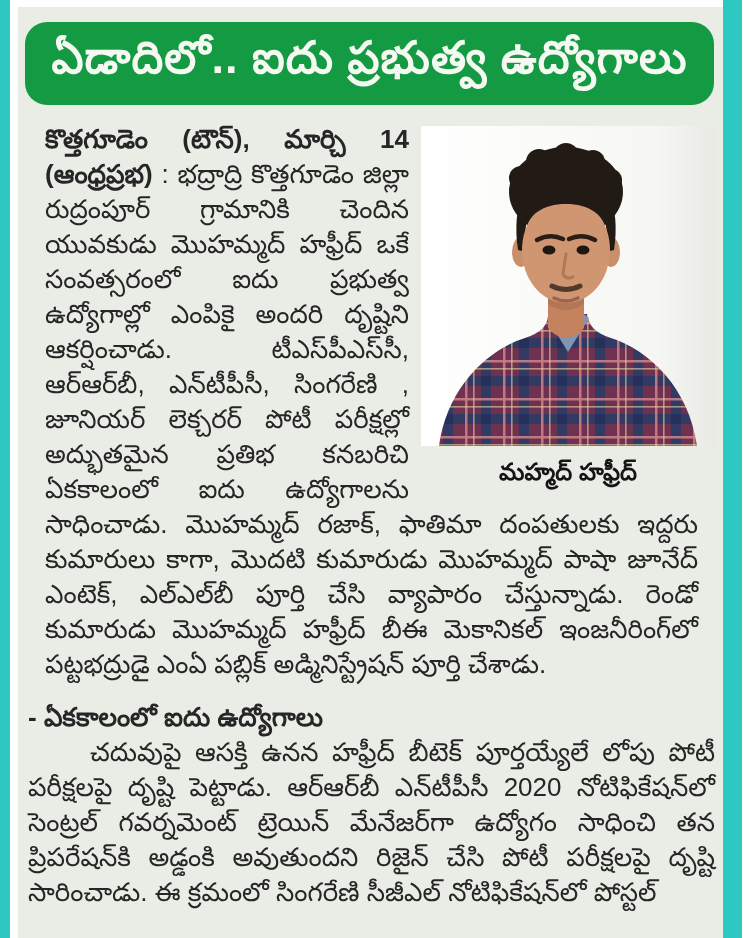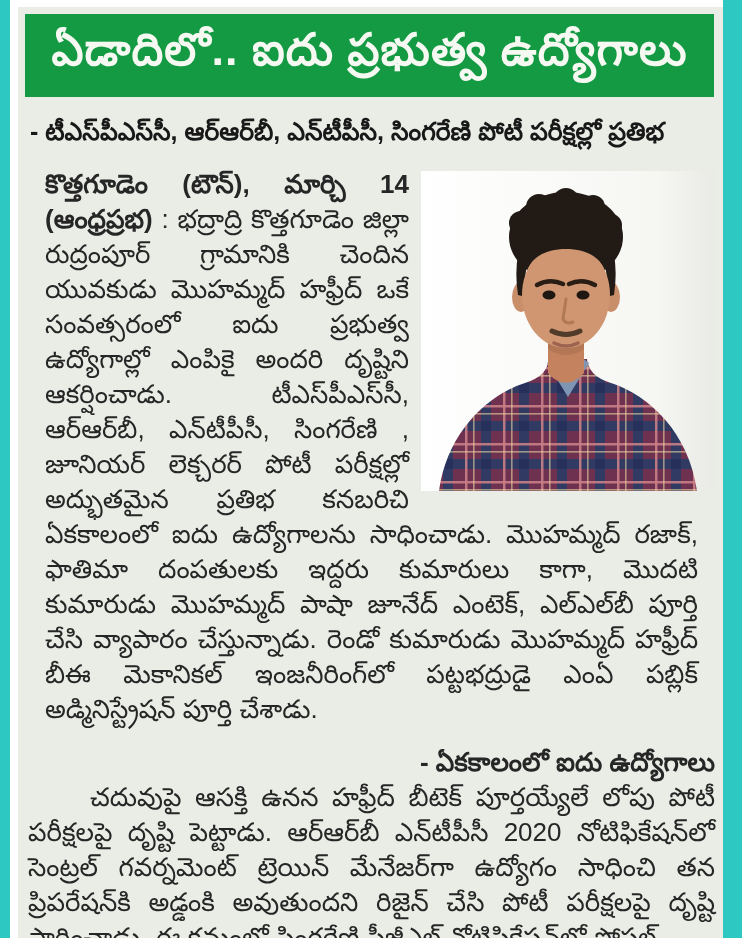--- a/index.html
+++ b/index.html
@@ -7,60 +7,59 @@
     position:relative;width:750px;height:938px;overflow:hidden;background:#ffffff;
     font-family:"Liberation Sans",sans-serif;
   }
   .stripe-left{position:absolute;left:0;top:0;width:10px;height:938px;background:var(--border-color,#2cc8c1);}
   .stripe-right{position:absolute;left:723px;top:0;width:19px;height:938px;background:var(--border-color,#2cc8c1);}
   .content{
     position:absolute;left:18px;top:7px;width:705px;height:931px;
     background:var(--page-bg,#e9ede6);
   }
   .headline{
-    margin:7px 9px 0 7px;height:83px;
+    margin:15px 9px 0 7px;height:83px;
     background:var(--headline-bg,#149a43);
     color:var(--headline-text,#f5f9f2);
     display:flex;align-items:center;justify-content:center;
-    font-weight:bold;font-size:45px;letter-spacing:1px;white-space:nowrap;
+    font-weight:bold;font-size:45px;letter-spacing:1px;white-space:nowrap;border-radius:22px;
   }
   .highlights{
     margin:16px 8px 0 12px;
     font-weight:700;font-size:25px;line-height:37px;color:#181818;
   }
   .highlight-line{white-space:nowrap;overflow:hidden;}
   .article{
     margin:8px 8px 0 10px;
     font-size:26px;line-height:35px;color:#262626;text-align:justify;
   }
   .figure{float:right;width:294px;margin:4px 0 6px 12px;}
   .photo{width:294px;height:320px;background:#fbfbf9;display:block;}
   .caption{
     text-align:center;font-weight:bold;font-size:24px;color:#151515;
     padding:8px 0 6px;background:var(--page-bg,#e9ede6);
   }
   .dateline{font-weight:bold;}
-  .subheading{font-weight:bold;font-size:26px;line-height:36px;margin-top:16px;text-align:right;}
+  .subheading{font-weight:bold;font-size:26px;line-height:36px;margin-top:16px;text-align:left;}
   .para2{text-indent:62px;margin-top:2px;}
 </style>
 </head>
 <body>
 
 <div class="clip">
   <div class="stripe-left"></div>
   <div class="stripe-right"></div>
 
   <div class="content">
 
     <div class="headline">
       <span>ఏడాదిలో.. ఐదు ప్రభుత్వ ఉద్యోగాలు</span>
     </div>
 
     <div class="highlights">
-      <div class="highlight-line">- టీఎస్‌పీఎస్‌సీ, ఆర్‌ఆర్‌బీ, ఎన్‌టీపీసీ, సింగరేణి పోటీ పరీక్షల్లో ప్రతిభ</div>
     </div>
 
     <div class="article">
 
       <div class="figure">
         <svg class="photo" viewBox="0 0 294 320" xmlns="http://www.w3.org/2000/svg">
           <defs>
             <pattern id="plaid" width="38" height="38" patternUnits="userSpaceOnUse">
               <rect width="38" height="38" fill="#6e3150"></rect>
               <rect y="22" width="38" height="10" fill="#303a62"></rect>
@@ -108,20 +107,21 @@
 
           <ellipse cx="128" cy="124" rx="6.5" ry="4.5" fill="#1f1712"></ellipse>
           <ellipse cx="162" cy="124" rx="6.5" ry="4.5" fill="#1f1712"></ellipse>
 
           <path d="M145,128 L142,148 Q145,154 152,151" stroke="#b07a54" stroke-width="3" fill="none" stroke-linecap="round"></path>
 
           <path d="M131,160 Q145,167 159,160" stroke="#3a2a1d" stroke-width="5" fill="none" stroke-linecap="round" opacity="0.85"></path>
 
           <path d="M133,172 Q145,178 157,172" stroke="#9c6450" stroke-width="3.5" fill="none" stroke-linecap="round"></path>
         </svg>
+        <div class="caption">మహ్మద్ హఫ్రీద్</div>
       </div>
 
       <p style="margin:17px;">
         <span class="dateline">కొత్తగూడెం (టౌన్), మార్చి 14 (ఆంధ్రప్రభ)</span><span> : భద్రాద్రి కొత్తగూడెం జిల్లా రుద్రంపూర్ గ్రామానికి చెందిన యువకుడు మొహమ్మద్ హఫ్రీద్ ఒకే సంవత్సరంలో ఐదు ప్రభుత్వ ఉద్యోగాల్లో ఎంపికై అందరి దృష్టిని ఆకర్షించాడు. టీఎస్‌పీఎస్‌సీ, ఆర్‌ఆర్‌బీ, ఎన్‌టీపీసీ, సింగరేణి , జూనియర్ లెక్చరర్ పోటీ పరీక్షల్లో అద్భుతమైన ప్రతిభ కనబరిచి ఏకకాలంలో ఐదు ఉద్యోగాలను సాధించాడు. మొహమ్మద్ రజాక్, ఫాతిమా దంపతులకు ఇద్దరు కుమారులు కాగా, మొదటి కుమారుడు మొహమ్మద్ పాషా జూనేద్ ఎంటెక్, ఎల్ఎల్‌బీ పూర్తి చేసి వ్యాపారం చేస్తున్నాడు. రెండో కుమారుడు మొహమ్మద్ హఫ్రీద్ బీఈ మెకానికల్ ఇంజనీరింగ్‌లో పట్టభద్రుడై ఎంఏ పబ్లిక్ అడ్మినిస్ట్రేషన్ పూర్తి చేశాడు.</span>
       </p>
 
       <div class="subheading">- ఏకకాలంలో ఐదు ఉద్యోగాలు</div>
 
       <p class="para2" style="margin:0;">చదువుపై ఆసక్తి ఉనన హఫ్రీద్ బీటెక్ పూర్తయ్యేలే లోపు పోటీ పరీక్షలపై దృష్టి పెట్టాడు. ఆర్‌ఆర్‌బీ ఎన్‌టీపీసీ 2020 నోటిఫికేషన్‌లో సెంట్రల్ గవర్నమెంట్ ట్రెయిన్ మేనేజర్‌గా ఉద్యోగం సాధించి తన ప్రిపరేషన్‌కి అడ్డంకి అవుతుందని రిజైన్ చేసి పోటీ పరీక్షలపై దృష్టి సారించాడు. ఈ క్రమంలో సింగరేణి సీజీఎల్ నోటిఫికేషన్‌లో పోస్టల్</p>
     </div>

